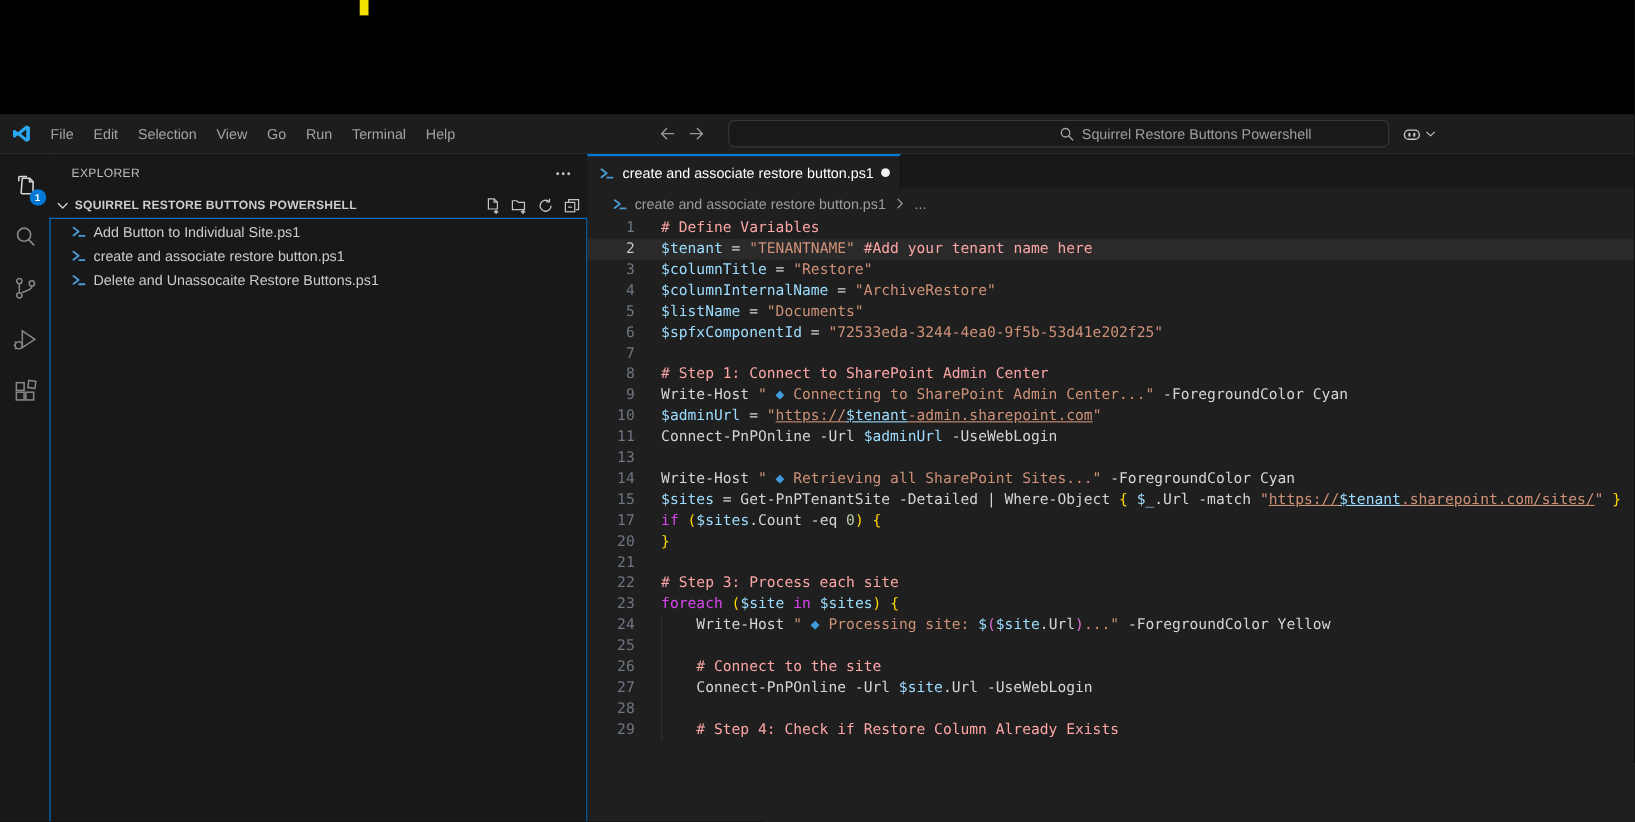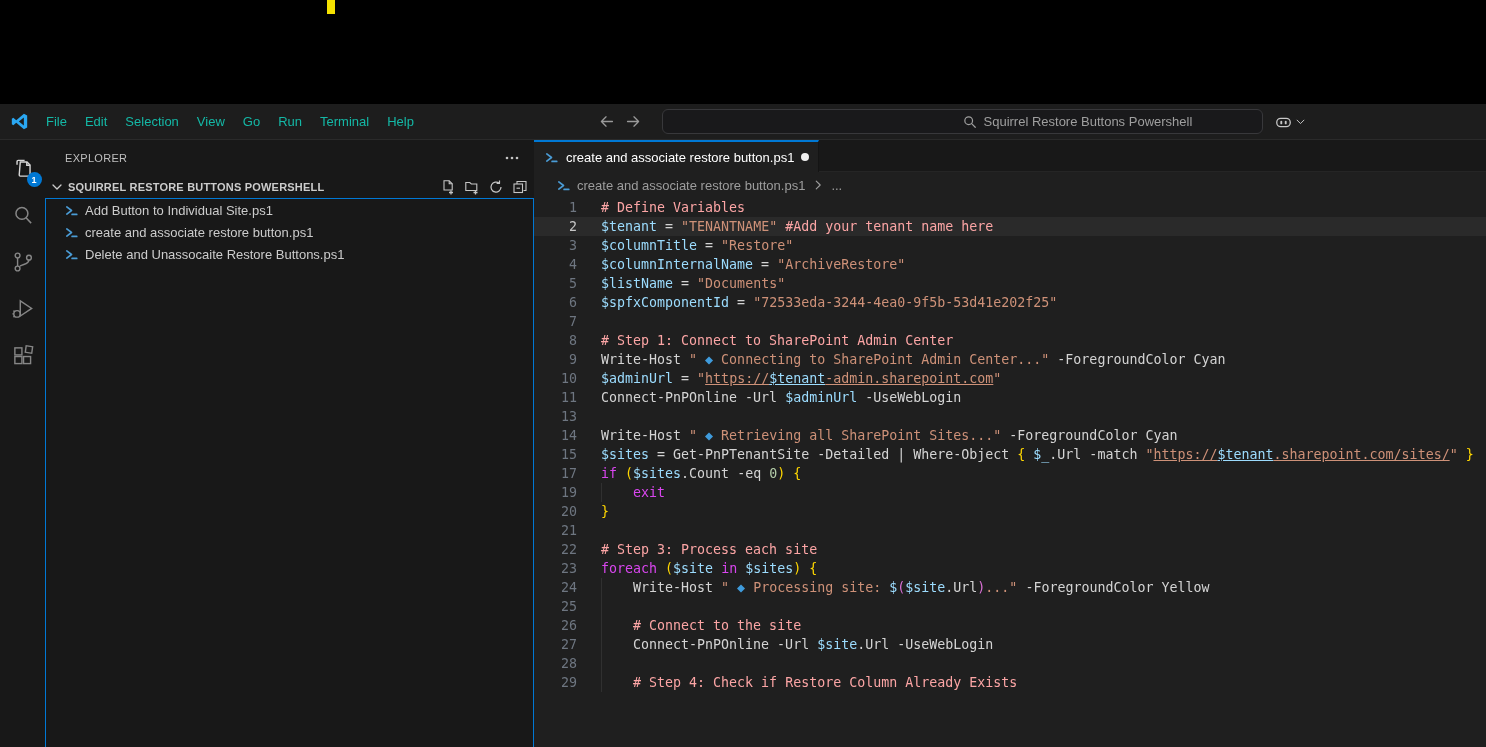--- a/index.html
+++ b/index.html
@@ -9,21 +9,21 @@
 
   
   .banner { position:relative; height:104px; background:#000000; }
   .caret { position:absolute; left:327px; top:0; width:8px; height:14px; background:#f5e100; }
 
   
   .titlebar { position:relative; height:36px; background:#1d1d1d; border-bottom:1px solid #2a2a2a;
               display:flex; align-items:center; color:#cccccc; }
   .logo { margin-left:10px; display:flex; align-items:center; }
   .menus { display:flex; margin-left:8px; }
-  .menu-item { padding:0 9px; font-size:13px; line-height:35px; color:#14b8a6; cursor:default; }
+  .menu-item { padding:0 9px; font-size:13px; line-height:35px; color:#a3a3a3; cursor:default; }
   .navarrows { position:absolute; left:598px; top:0; height:35px; display:flex; align-items:center; gap:10px; }
   .cmdcenter { position:absolute; left:662px; top:5px; width:601px; height:25px; background:#19191b;
                border:1px solid #38383b; border-radius:6px; }
   .cmdcontent { position:absolute; left:50%; top:0; height:100%; display:flex; align-items:center;
                 gap:7px; color:#9f9f9f; font-size:13px; white-space:nowrap; }
   .copilot { position:absolute; left:1274px; top:8px; display:flex; align-items:center; gap:2px; }
 
   
   .main { display:flex; height:607px; }
 
@@ -292,21 +292,20 @@
           <div class="line"><span class="ln">6</span><span class="lt"><span class="t-v">$spfxComponentId</span><span class="t-f"> = </span><span class="t-s">"72533eda-3244-4ea0-9f5b-53d41e202f25"</span></span></div>
           <div class="line"><span class="ln">7</span><span class="lt"></span></div>
           <div class="line"><span class="ln">8</span><span class="lt"><span class="t-c"># Step 1: Connect to SharePoint Admin Center</span></span></div>
           <div class="line"><span class="ln">9</span><span class="lt"><span class="t-f">Write-Host </span><span class="t-s">"</span><span class="t-d"> ◆ </span><span class="t-s">Connecting to SharePoint Admin Center..."</span><span class="t-f"> -ForegroundColor Cyan</span></span></div>
           <div class="line"><span class="ln">10</span><span class="lt"><span class="t-v">$adminUrl</span><span class="t-f"> = </span><span class="t-s">"</span><span class="t-sl">https://</span><span class="t-vl">$tenant</span><span class="t-sl">-admin.sharepoint.com</span><span class="t-s">"</span></span></div>
           <div class="line"><span class="ln">11</span><span class="lt"><span class="t-f">Connect-PnPOnline -Url </span><span class="t-v">$adminUrl</span><span class="t-f"> -UseWebLogin</span></span></div>
           <div class="line"><span class="ln">13</span></div>
           <div class="line"><span class="ln">14</span><span class="lt"><span class="t-f">Write-Host </span><span class="t-s">"</span><span class="t-d"> ◆ </span><span class="t-s">Retrieving all SharePoint Sites..."</span><span class="t-f"> -ForegroundColor Cyan</span></span></div>
           <div class="line"><span class="ln">15</span><span class="lt"><span class="t-v">$sites</span><span class="t-f"> = Get-PnPTenantSite -Detailed | Where-Object </span><span class="t-b1">{</span><span class="t-f"> </span><span class="t-v">$_</span><span class="t-f">.Url -match </span><span class="t-s">"</span><span class="t-sl">https://</span><span class="t-vl">$tenant</span><span class="t-sl">.sharepoint.com/sites/</span><span class="t-s">"</span><span class="t-f"> </span><span class="t-b1">}</span></span></div>
           <div class="line"><span class="ln">17</span><span class="lt"><span class="t-k">if</span><span class="t-f"> </span><span class="t-b1">(</span><span class="t-v">$sites</span><span class="t-f">.Count -eq </span><span class="t-n">0</span><span class="t-b1">)</span><span class="t-f"> </span><span class="t-b1">{</span></span></div>
-          <div class="line guide"><span class="ln">19</span><span class="lt"><span class="t-f">    </span><span class="t-k">exit</span></span></div>
           <div class="line"><span class="ln">20</span><span class="lt"><span class="t-b1">}</span></span></div>
           <div class="line"><span class="ln">21</span><span class="lt"></span></div>
           <div class="line"><span class="ln">22</span><span class="lt"><span class="t-c"># Step 3: Process each site</span></span></div>
           <div class="line"><span class="ln">23</span><span class="lt"><span class="t-k">foreach</span><span class="t-f"> </span><span class="t-b1">(</span><span class="t-v">$site</span><span class="t-f"> </span><span class="t-k">in</span><span class="t-f"> </span><span class="t-v">$sites</span><span class="t-b1">)</span><span class="t-f"> </span><span class="t-b1">{</span></span></div>
           <div class="line guide"><span class="ln">24</span><span class="lt"><span class="t-f">    Write-Host </span><span class="t-s">"</span><span class="t-d"> ◆ </span><span class="t-s">Processing site: </span><span class="t-v">$</span><span class="t-b2">(</span><span class="t-v">$site</span><span class="t-f">.Url</span><span class="t-b2">)</span><span class="t-s">..."</span><span class="t-f"> -ForegroundColor Yellow</span></span></div>
           <div class="line guide"><span class="ln">25</span><span class="lt"></span></div>
           <div class="line guide"><span class="ln">26</span><span class="lt"><span class="t-f">    </span><span class="t-c"># Connect to the site</span></span></div>
           <div class="line guide"><span class="ln">27</span><span class="lt"><span class="t-f">    Connect-PnPOnline -Url </span><span class="t-v">$site</span><span class="t-f">.Url -UseWebLogin</span></span></div>
           <div class="line guide"><span class="ln">28</span><span class="lt"></span></div>
           <div class="line guide"><span class="ln">29</span><span class="lt"><span class="t-f">    </span><span class="t-c"># Step 4: Check if Restore Column Already Exists</span></span></div>

